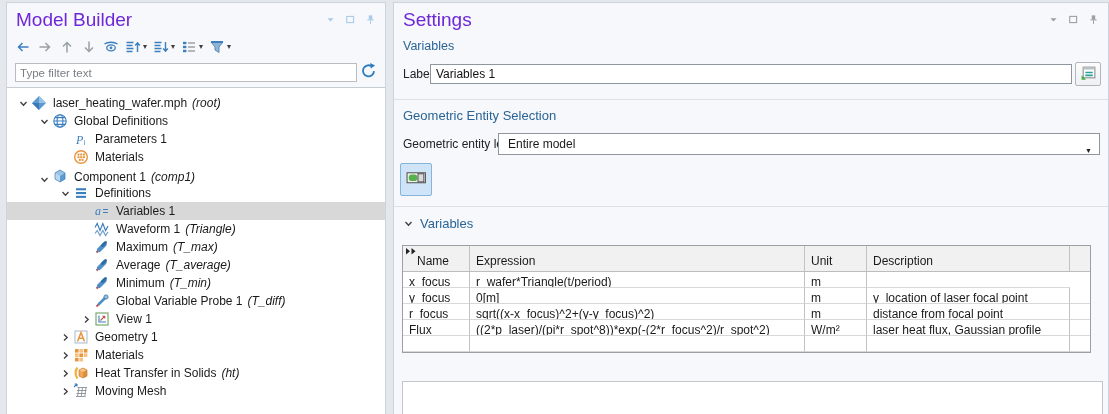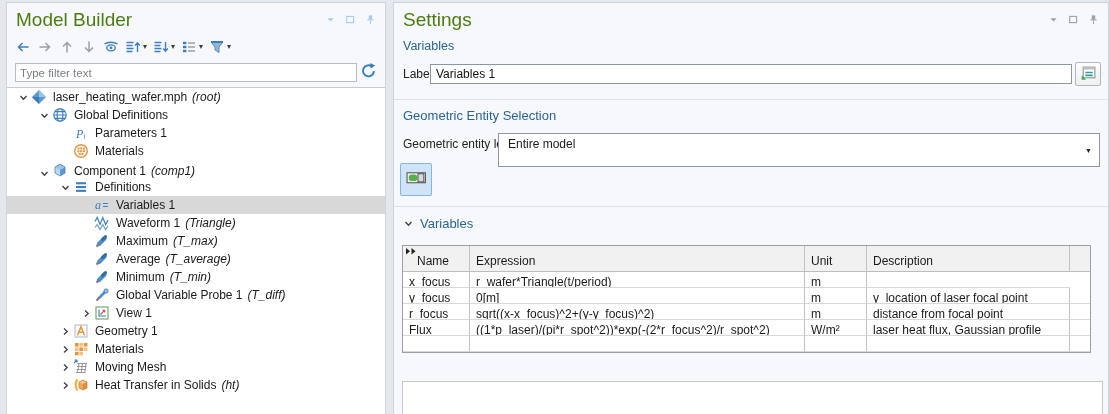--- a/index.html
+++ b/index.html
@@ -1,53 +1,53 @@
 <!DOCTYPE html>
 <html><head>
 <meta charset="utf-8">
 <style>
   html,body{margin:0;padding:0;}
   #screen{position:relative;width:1109px;height:414px;background:#e4e7eb;
     font-family:"Liberation Sans",sans-serif;overflow:hidden;color:#1a1a1a;}
   .panel{position:absolute;top:2px;bottom:0;background:#f6f8fb;border:1px solid #ccd4dd;border-bottom:none;box-sizing:border-box;}
   #mb-panel{left:6px;width:380px;}
   #settings-panel{left:393px;width:716px;}
-  .panel-title{position:absolute;left:9px;top:6px;font-size:19px;color:#4d7c0f;white-space:nowrap;}
+  .panel-title{position:absolute;left:9px;top:6px;font-size:19px;color:#6d28d9;white-space:nowrap;}
   .win-icons{position:absolute;right:9px;top:11px;display:flex;gap:9px;align-items:center;}
   .win-icons span{display:inline-flex;}
   .mb-win{color:#a9cbe8;}
   .st-win{color:#9aa0a6;}
   
   #mb-toolbar{position:absolute;left:8px;top:34px;display:flex;align-items:center;gap:6px;height:20px;}
   .tb-btn{display:inline-flex;align-items:center;gap:2px;cursor:default;}
   .tb-caret{font-size:8px;color:#3d3d3d;line-height:8px;}
   
   #filter-input{position:absolute;left:8px;top:60px;width:332px;height:17px;border:1px solid #b9bdc2;
     background:#fff;font-size:11.5px;padding:0 4px;color:#333;font-family:"Liberation Sans",sans-serif;}
   #filter-input::placeholder{color:#7a7f85;}
   #refresh-btn{position:absolute;right:7px;top:59px;width:18px;height:18px;display:inline-flex;}
   
   #mb-tree{position:absolute;left:0;right:0;top:84px;bottom:0;background:#fff;
-    border-top:1px solid #c6ccd4;overflow:hidden;padding-top:0;}
+    border-top:1px solid #c6ccd4;overflow:hidden;padding-top:6px;}
   .tree-row{height:18px;display:flex;align-items:center;font-size:12px;white-space:nowrap;}
   .tree-row.selected{background:#d8d8d8;}
   .expander{width:16px;display:inline-flex;justify-content:center;color:#3d3d3d;flex:none;}
   .ticon{width:16px;height:16px;margin-right:6px;display:inline-flex;flex:none;}
   .tlabel{color:#1a1a1a;}
   .tsuffix{font-style:italic;margin-left:5px;color:#1a1a1a;}
   
   .subtitle{position:absolute;left:9px;top:36px;font-size:12.5px;color:#2a6496;}
   .field-label{position:absolute;font-size:12px;color:#222;}
   #label-input{position:absolute;left:36px;top:61px;width:630px;height:18px;border:1px solid #8f979e;
     background:#fff;font-size:12px;padding:0 5px;color:#111;font-family:"Liberation Sans",sans-serif;}
   #label-edit-btn{position:absolute;left:681px;top:59px;width:24px;height:22px;border:1px solid #b0b6bc;border-radius:2px;
     background:linear-gradient(#fcfcfc,#eef0f2);display:inline-flex;align-items:center;justify-content:center;}
   .sep{position:absolute;left:0;right:0;height:0;border-top:1px solid #dde2e8;}
   .section-title{position:absolute;font-size:13px;color:#2a6496;white-space:nowrap;}
-  #entity-select{position:absolute;left:104px;right:8px;top:130px;height:34px;border:1px solid #8f979e;background:#fff;
+  #entity-select{position:absolute;left:104px;right:8px;top:130px;height:22px;border:1px solid #8f979e;background:#fff;
     font-size:12px;line-height:20px;padding-left:9px;box-sizing:border-box;}
   #entity-select .sel-caret{position:absolute;right:7px;top:7px;font-size:7px;color:#222;}
   #active-toggle-btn{position:absolute;left:6px;top:160px;width:30px;height:31px;background:#cfe5f7;
     border:1px solid #86b5dc;border-radius:2px;display:inline-flex;align-items:center;justify-content:center;}
   #vars-chevron{position:absolute;left:10px;top:216px;display:inline-flex;color:#3d3d3d;}
   
   #vars-table{position:absolute;left:8px;top:242px;width:689px;background:#fff;border:1px solid #9aa0a6;box-sizing:border-box;font-size:12px;}
   .vrow{display:grid;grid-template-columns:67px 335px 62px 203px 20px;}
   .vcell{border-right:1px solid #c2c2c2;border-bottom:1px solid #d8d8d8;padding:0 4px 0 6px;height:16px;line-height:20px;
     white-space:nowrap;overflow:hidden;box-sizing:border-box;}
@@ -393,46 +393,46 @@
           <span class="tlabel">Materials</span>
         </div>
         <div class="tree-row" style="padding-left: 50px;">
           <span class="expander">
             <svg width="9" height="9" viewBox="0 0 9 9">
               <path d="M3 1.5 L6.2 4.5 3 7.5" fill="none" stroke="currentColor" stroke-width="1.3"></path>
             </svg>
           </span>
           <span class="ticon">
             <svg width="16" height="16" viewBox="0 0 16 16">
-              <g stroke="#8a9098" stroke-width="0.9" fill="none">
-                <path d="M4.5 4.5 H14 M4 7.5 H13.5 M3.5 10.5 H13 M3 13.5 H12.5"></path>
-                <path d="M6 4.5 L4.5 13.5 M9.5 4.5 L8.2 13.5 M13 4.5 L11.8 13.5"></path>
-              </g>
-              <path d="M1 4 L4 1 M4 1 h-2.4 M4 1 v2.4" stroke="#3c7fbe" stroke-width="1.1" fill="none"></path>
-            </svg>
-          </span>
-          <span class="tlabel">Moving Mesh</span>
-        </div>
-        <div class="tree-row" style="padding-left: 50px;">
-          <span class="expander">
-            <svg width="9" height="9" viewBox="0 0 9 9">
-              <path d="M3 1.5 L6.2 4.5 3 7.5" fill="none" stroke="currentColor" stroke-width="1.3"></path>
-            </svg>
-          </span>
-          <span class="ticon">
-            <svg width="16" height="16" viewBox="0 0 16 16">
               <path d="M4.5 2.5 C2 5.5 2 10.5 4.5 13.5" stroke="#f2b138" stroke-width="2.2" fill="none"></path>
               <path d="M6 5 L10 3 14 5 14 11 10 13 6 11 Z" fill="#f0a558"></path>
               <path d="M6 5 L10 7 14 5 10 3 Z" fill="#f6c890"></path>
               <path d="M10 7 L14 5 V11 L10 13 Z" fill="#e08f3c"></path>
               <path d="M6 5 L10 3 14 5 14 11 10 13 6 11 Z" fill="none" stroke="#c87d2e" stroke-width="0.7"></path>
             </svg>
           </span>
           <span class="tlabel">Heat Transfer in Solids</span>
           <span class="tsuffix">(ht)</span>
+        </div>
+        <div class="tree-row" style="padding-left: 50px;">
+          <span class="expander">
+            <svg width="9" height="9" viewBox="0 0 9 9">
+              <path d="M3 1.5 L6.2 4.5 3 7.5" fill="none" stroke="currentColor" stroke-width="1.3"></path>
+            </svg>
+          </span>
+          <span class="ticon">
+            <svg width="16" height="16" viewBox="0 0 16 16">
+              <g stroke="#8a9098" stroke-width="0.9" fill="none">
+                <path d="M4.5 4.5 H14 M4 7.5 H13.5 M3.5 10.5 H13 M3 13.5 H12.5"></path>
+                <path d="M6 4.5 L4.5 13.5 M9.5 4.5 L8.2 13.5 M13 4.5 L11.8 13.5"></path>
+              </g>
+              <path d="M1 4 L4 1 M4 1 h-2.4 M4 1 v2.4" stroke="#3c7fbe" stroke-width="1.1" fill="none"></path>
+            </svg>
+          </span>
+          <span class="tlabel">Moving Mesh</span>
         </div>
       </div>
   </div>
 
   <div class="panel" id="settings-panel">
     <div class="panel-title">Settings</div>
     <div class="win-icons st-win">
       <span>
           <svg width="11" height="11" viewBox="0 0 16 16">
             <path d="M3.5 6 h9 l-4.5 5 z" fill="currentColor"></path>
@@ -525,21 +525,21 @@
         </div>
         <div class="vrow">
           <div class="vcell">r_focus</div>
           <div class="vcell">sqrt((x-x_focus)^2+(y-y_focus)^2)</div>
           <div class="vcell">m</div>
           <div class="vcell">distance from focal point</div>
           <div class="vcell"></div>
         </div>
         <div class="vrow">
           <div class="vcell">Flux</div>
-          <div class="vcell">((1*p_laser)/(pi*r_spot^2))*exp(-(2*r_focus^2)/r_spot^2)</div>
+          <div class="vcell">((2*p_laser)/(pi*r_spot^8))*exp(-(2*r_focus^2)/r_spot^2)</div>
           <div class="vcell">W/m²</div>
           <div class="vcell">laser heat flux, Gaussian profile</div>
           <div class="vcell"></div>
         </div>
         <div class="vrow">
           <div class="vcell"></div>
           <div class="vcell"></div>
           <div class="vcell"></div>
           <div class="vcell"></div>
           <div class="vcell"></div>

